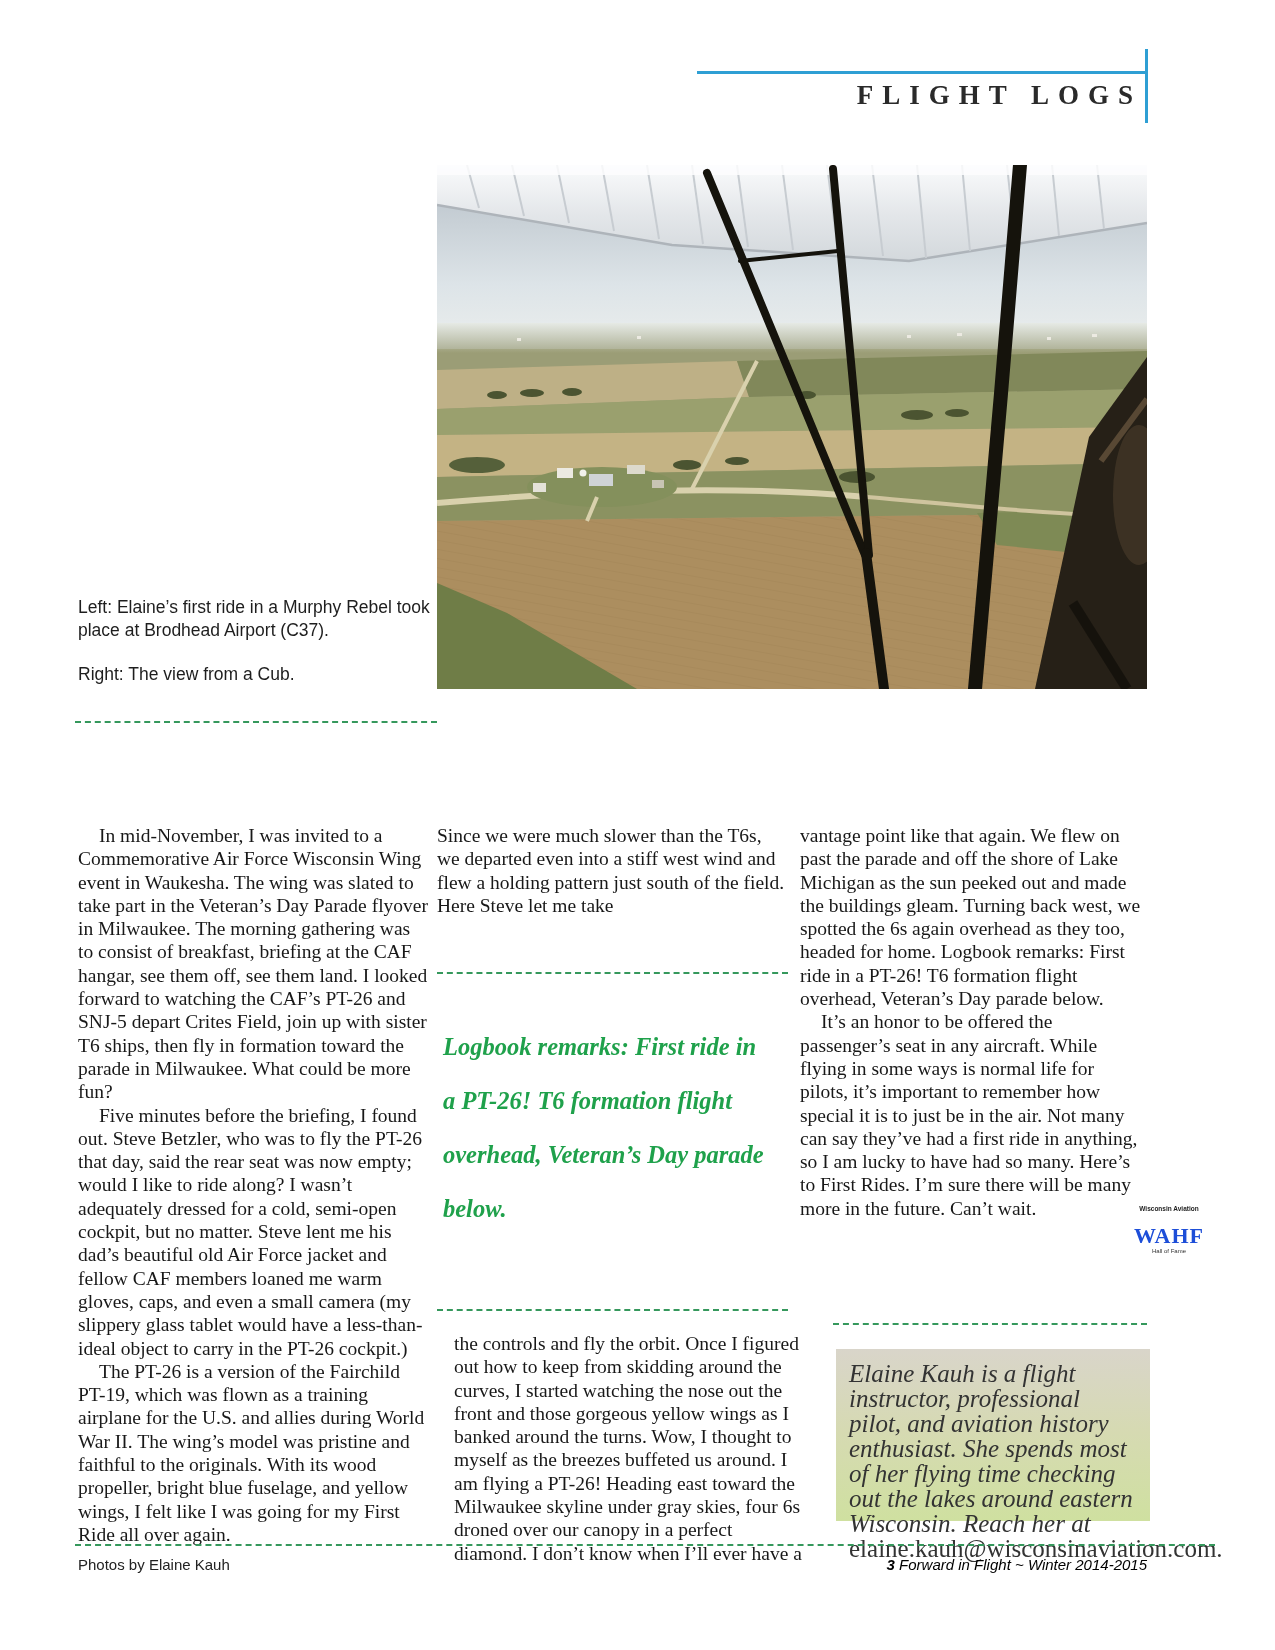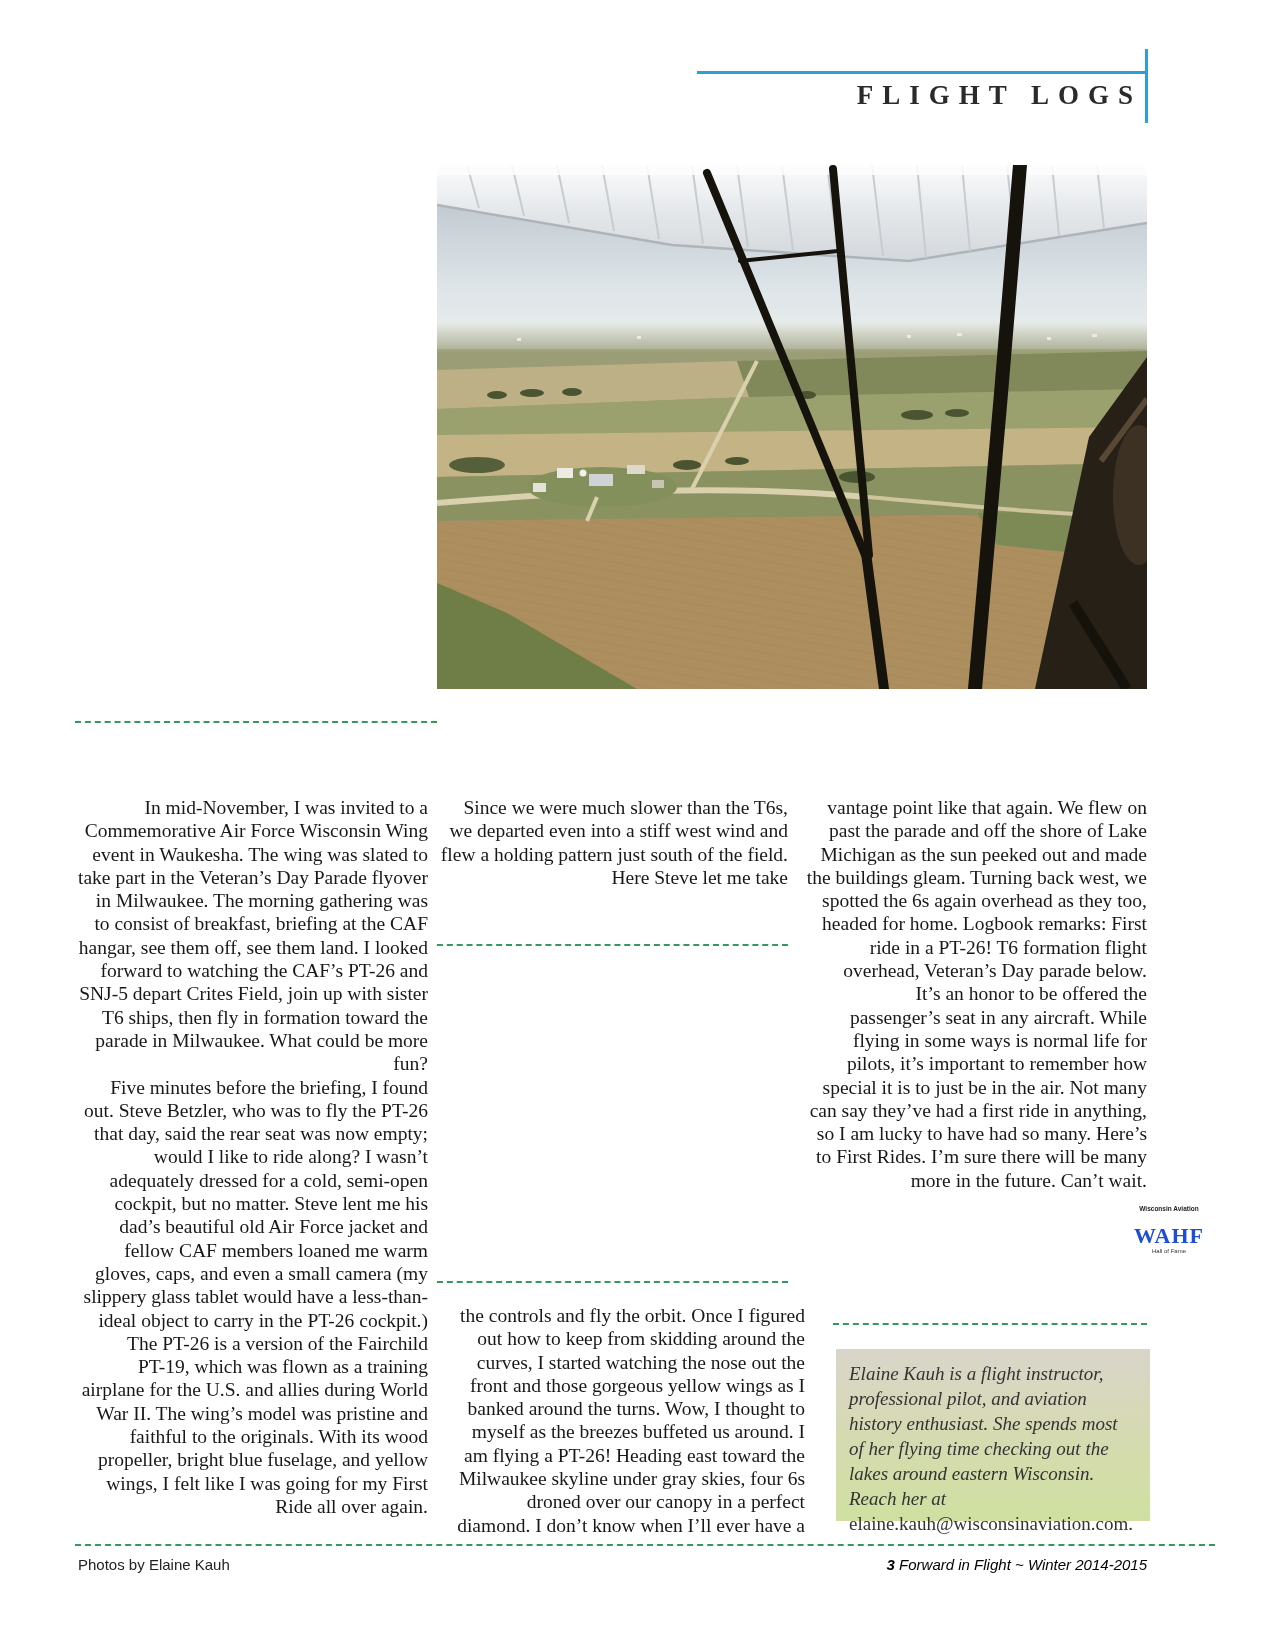--- a/index.html
+++ b/index.html
@@ -18,21 +18,21 @@
 
   
   .caption{position:absolute;left:78px;top:596px;width:372px;
            font-family:"Liberation Sans",sans-serif;font-size:17.5px;line-height:23px;color:#1e1e1e;}
   .caption p{margin:0 0 21px 0;}
 
   .dash{height:0;border-top:2px dashed #35985c;}
   .dash-caption{position:absolute;left:75px;top:721px;width:362px;}
 
   
-  .col{position:absolute;top:796px;width:350px;font-size:19.5px;line-height:23.3px;color:#181818;text-align:right;}
+  .col{position:absolute;top:824px;width:350px;font-size:19.5px;line-height:23.3px;color:#181818;}
   .col p{margin:0;text-indent:21px;}
   .col p.cont{text-indent:0;}
   .col1{left:78px;}
   .col2{left:437px;width:351px;height:746px;}
   .col3{left:800px;width:347px;}
 
   .col2 .p-top{position:absolute;top:0;left:0;width:351px;}
   .col2 .dash-a{position:absolute;top:148px;left:0;width:351px;}
   .col2 .dash-b{position:absolute;top:485px;left:0;width:351px;}
   .col2 .p-bottom{position:absolute;top:508px;left:0;width:351px;margin-left:17px;}
@@ -45,21 +45,21 @@
   .l-main{position:relative;display:block;font-size:22px;font-weight:bold;letter-spacing:1px;
           color:#1d4ed8;margin-top:12px;}
   .l-shape{position:absolute;left:26px;top:-7px;width:26px;height:26px;background:#4a90c8;opacity:.9;
            clip-path:polygon(18% 0,58% 9%,100% 32%,90% 100%,12% 94%,0 38%);z-index:-1;}
   .l-bottom{font-family:"Liberation Sans",sans-serif;font-size:6px;color:#333;margin-top:1px;}
 
   
   .dash-bio{position:absolute;left:833px;top:1323px;width:314px;}
   .bio{position:absolute;left:836px;top:1349px;width:314px;height:172px;box-sizing:border-box;
        padding:12px 13px;background:linear-gradient(180deg,#d9d5ca 0%,#d6dab2 48%,#cfe0a0 100%);
-       font-style:italic;font-size:19px;line-height:25px;color:#333;}
+       font-style:italic;font-size:25px;line-height:25px;color:#333;}
   .bio .email{font-style:normal;display:block;}
 
   
   .dash-footer{position:absolute;left:75px;top:1544px;width:1140px;}
   .footer-left{position:absolute;left:78px;top:1556px;font-family:"Liberation Sans",sans-serif;
                font-size:15px;color:#222;}
   .footer-right{position:absolute;right:128px;top:1556px;font-family:"Liberation Sans",sans-serif;
                 font-size:15px;font-style:italic;color:#000000;white-space:nowrap;}
   .footer-right .pgnum{font-weight:bold;}
 </style>
@@ -187,31 +187,36 @@
 
       <g>
         <polygon points="652,272 710,192 710,524 598,524" fill="#262017"></polygon>
         <path d="M664,296 L710,234" stroke="#6d5a41" stroke-width="6" opacity="0.7" fill="none"></path>
         <path d="M636,438 L690,524" stroke="#120f0a" stroke-width="10" opacity="0.8" fill="none"></path>
         <ellipse cx="702" cy="330" rx="26" ry="70" fill="#584834" opacity="0.45"></ellipse>
       </g>
     </svg>
   </div>
 
+  <div class="caption">
+    <p>Left: Elaine’s first ride in a Murphy Rebel took place at Brodhead Airport (C37).</p>
+    <p>Right: The view from a Cub.</p>
+  </div>
   <div class="dash dash-caption"></div>
 
   <div class="col col1">
     <p>In mid-November, I was invited to a Commemorative Air Force Wisconsin Wing event in Waukesha. The wing was slated to take part in the Veteran’s Day Parade flyover in Milwaukee. The morning gathering was to consist of breakfast, briefing at the CAF hangar, see them off, see them land. I looked forward to watching the CAF’s PT-26 and SNJ-5 depart Crites Field, join up with sister T6 ships, then fly in formation toward the parade in Milwaukee. What could be more fun?</p>
     <p>Five minutes before the briefing, I found out. Steve Betzler, who was to fly the PT-26 that day, said the rear seat was now empty; would I like to ride along? I wasn’t adequately dressed for a cold, semi-open cockpit, but no matter. Steve lent me his dad’s beautiful old Air Force jacket and fellow CAF members loaned me warm gloves, caps, and even a small camera (my slippery glass tablet would have a less-than-ideal object to carry in the PT-26 cockpit.)</p>
     <p>The PT-26 is a version of the Fairchild PT-19, which was flown as a training airplane for the U.S. and allies during World War II.  The wing’s model was pristine and faithful to the originals. With its wood propeller, bright blue fuselage, and yellow wings, I felt like I was going for my First Ride all over again.</p>
   </div>
 
   <div class="col col2">
     <p class="cont p-top">Since we were much slower than the T6s, we departed even into a stiff west wind and flew a holding pattern just south of the field. Here Steve let me take</p>
     <div class="dash dash-a"></div>
+    <div class="quote">Logbook remarks: First ride in a PT-26! T6 formation flight overhead, Veteran’s Day parade below.</div>
     <div class="dash dash-b"></div>
     <p class="cont p-bottom">the controls and fly the orbit. Once I figured out how to keep from skidding around the curves, I started watching the nose out the front and those gorgeous yellow wings as I banked around the turns. Wow, I thought to myself as the breezes buffeted us around. I am flying a PT-26! Heading east toward the Milwaukee skyline under gray skies, four 6s droned over our canopy in a perfect diamond. I don’t know when I’ll ever have a</p>
   </div>
 
   <div class="col col3">
     <p class="cont">vantage point like that again. We flew on past the parade and off the shore of Lake Michigan as the sun peeked out and made the buildings gleam. Turning back west, we spotted the 6s again overhead as they too, headed for home. Logbook remarks: First ride in a PT-26! T6 formation flight overhead, Veteran’s Day parade below.</p>
     <p>It’s an honor to be offered the passenger’s seat in any aircraft. While flying in some ways is normal life for pilots, it’s important to remember how special it is to just be in the air. Not many can say they’ve had a first ride in anything, so I am lucky to have had so many. Here’s to First Rides. I’m sure there will be many more in the future. Can’t wait.</p>
   </div>
 
   <div class="logo">

